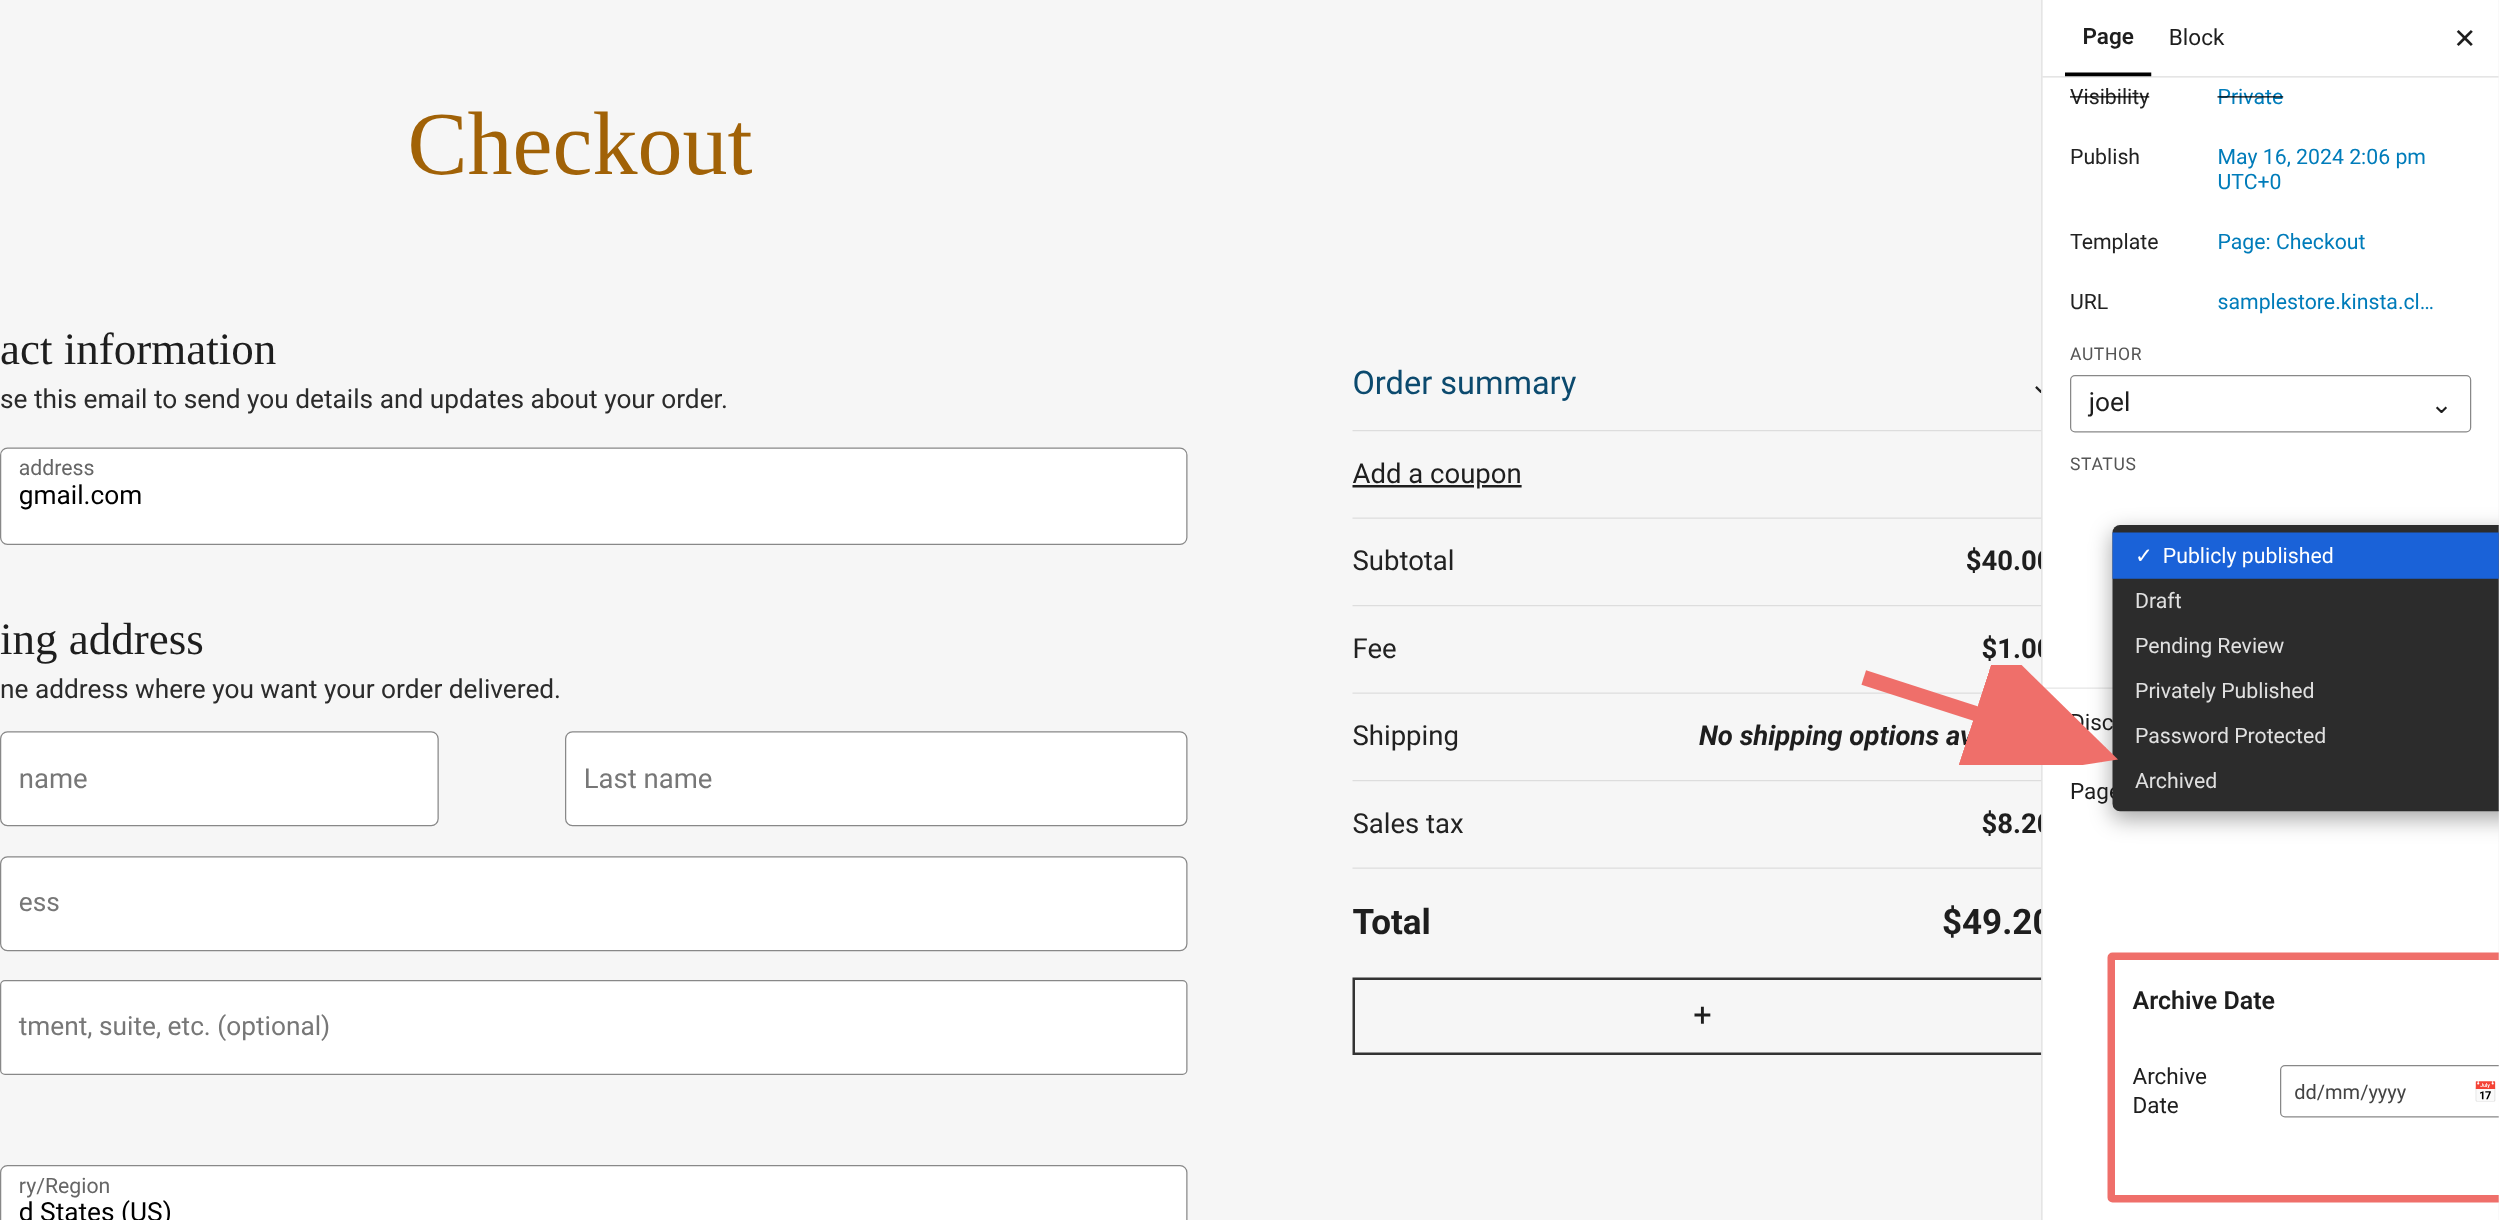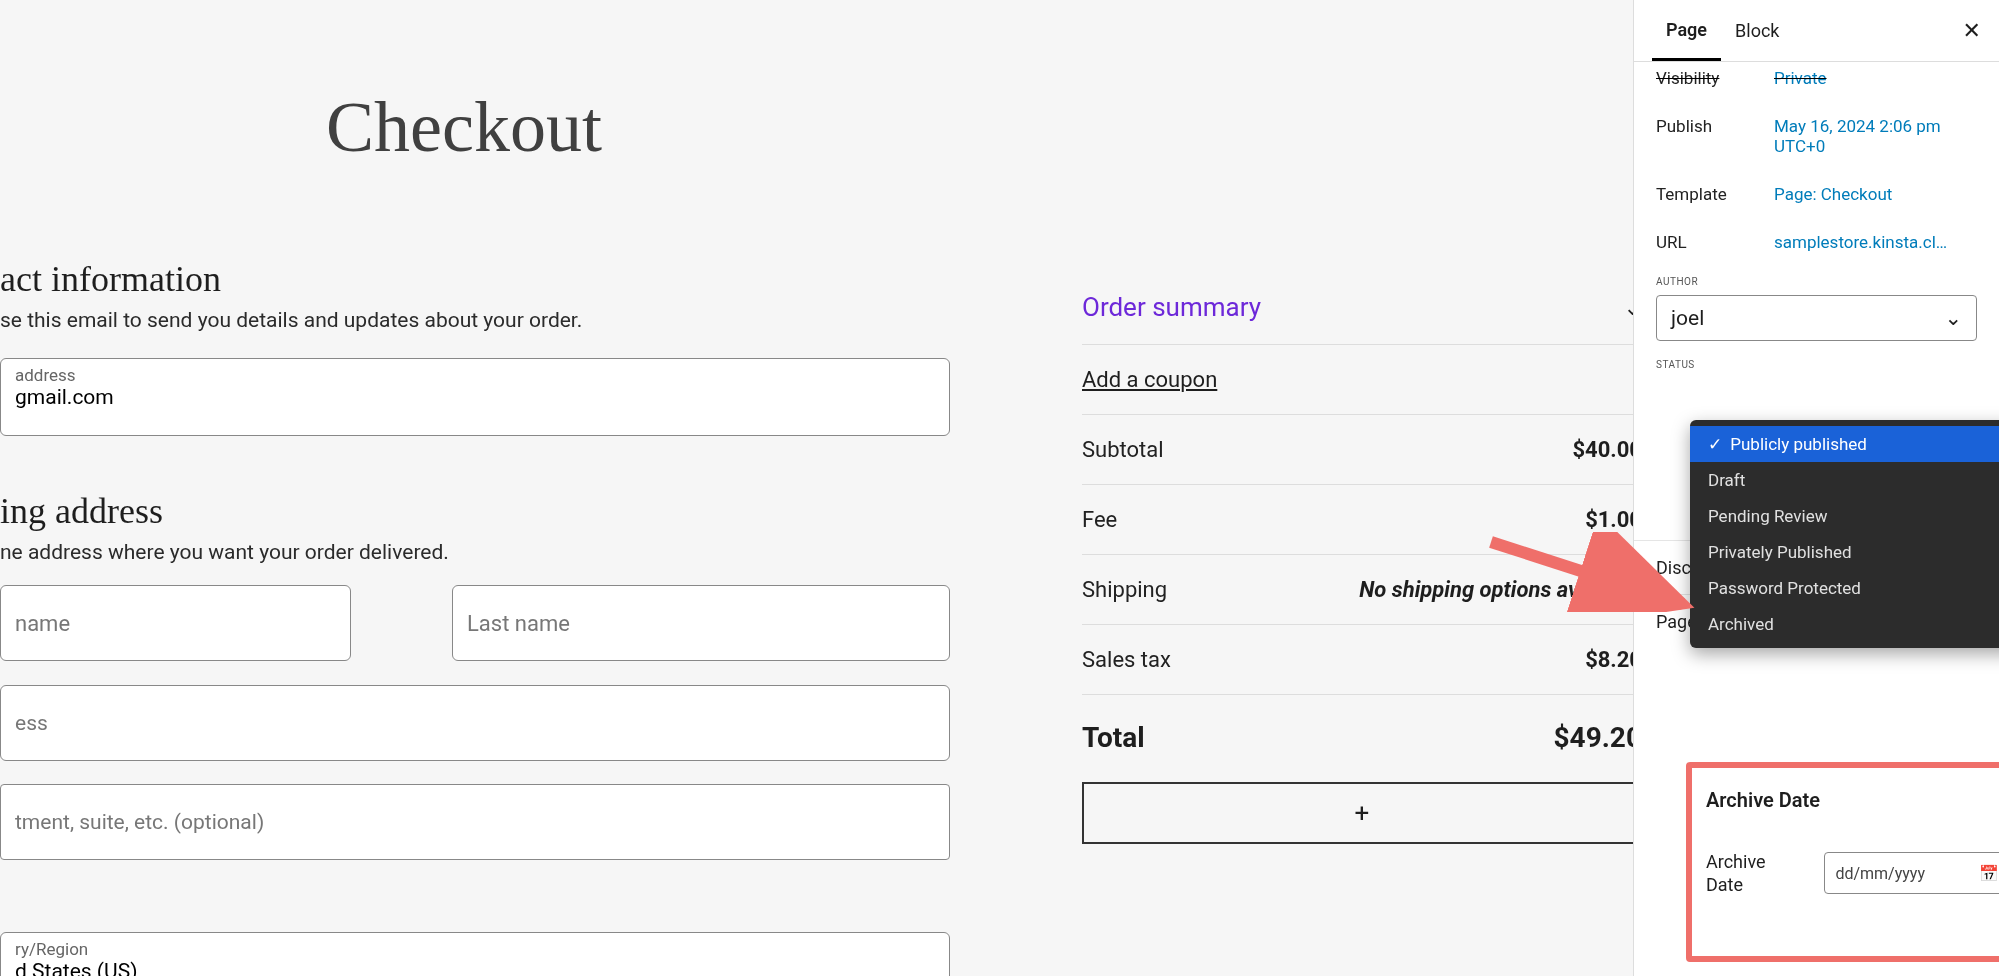--- a/index.html
+++ b/index.html
@@ -1,57 +1,57 @@
 <!DOCTYPE html>
 <html><head>
 <meta charset="utf-8">
 <style>
   * { box-sizing: border-box; margin: 0; padding: 0; }
   body { font-family: -apple-system, BlinkMacSystemFont, "Segoe UI", Roboto, sans-serif; background: #f0f0f0; color: #1e1e1e; width: 1999px; height: 976px; overflow: hidden; position: relative; }
   .canvas { position: absolute; left: 0; top: 0; width: 1680px; height: 976px; background: #f6f6f6; overflow: hidden; }
-  .page-title { position: absolute; left: 326px; top: 86px; font-family: Georgia, "Times New Roman", serif; font-size: 72px; font-weight: 400; color: #404040; }
+  .page-title { position: absolute; left: 326px; top: 74px; font-family: Georgia, "Times New Roman", serif; font-size: 72px; font-weight: 400; color: #a16207; }
   .contact-heading { position: absolute; left: 0; top: 258px; font-family: Georgia, serif; font-size: 36px; }
   .contact-sub { position: absolute; left: 0; top: 308px; font-size: 21px; color: #2b2b2b; }
   .email-input { position: absolute; left: 0; top: 358px; width: 950px; height: 78px; background: #fff; border: 1px solid #888; border-radius: 6px; padding: 6px 14px; }
   .email-label { font-size: 17px; color: #666; }
   .email-value { font-size: 21px; color: #000; }
   .ship-heading { position: absolute; left: 0; top: 490px; font-family: Georgia, serif; font-size: 36px; }
   .ship-sub { position: absolute; left: 0; top: 540px; font-size: 21px; color: #2b2b2b; }
   .first-name { position: absolute; left: 0; top: 585px; width: 351px; height: 76px; background: #fff; border: 1px solid #888; border-radius: 6px; padding: 0 14px; display:flex; align-items:center; font-size: 22px; color: #777; }
   .last-name { position: absolute; left: 452px; top: 585px; width: 498px; height: 76px; background: #fff; border: 1px solid #888; border-radius: 6px; padding: 0 14px; display:flex; align-items:center; font-size: 22px; color: #777; }
   .address1 { position: absolute; left: 0; top: 685px; width: 950px; height: 76px; background: #fff; border: 1px solid #888; border-radius: 6px; padding: 0 14px; display:flex; align-items:center; font-size: 21px; color: #777; }
   .address2 { position: absolute; left: 0; top: 784px; width: 950px; height: 76px; background: #fff; border: 1px solid #888; border-radius: 4px; padding: 0 14px; display:flex; align-items:center; font-size: 21px; color: #777; }
   .country { position: absolute; left: 0; top: 932px; width: 950px; height: 78px; background: #fff; border: 1px solid #888; border-radius: 6px; padding: 6px 14px; }
   .country-label { font-size: 17px; color: #666; }
   .country-value { font-size: 21px; color: #000; }
   .summary { position: absolute; left: 1082px; top: 270px; width: 560px; }
   .summary-row { display:flex; justify-content:space-between; align-items:center; padding: 22px 0; border-bottom: 1px solid #ddd; font-size: 22px; }
   .summary-header { padding: 22px 0; display:flex; justify-content:space-between; align-items:center; border-bottom: 1px solid #ddd; }
-  .summary-title { font-size: 26px; color:#6d28d9; }
+  .summary-title { font-size: 26px; color:#0c4a6e; }
   .chev { font-size: 22px; }
   .coupon-row { padding: 22px 0; border-bottom: 1px solid #ddd; }
   .coupon { text-decoration: underline; font-size: 22px; cursor:pointer; }
   .summary-label { color:#222; font-size: 22px; }
   .summary-val { font-weight: 700; font-size: 22px; }
   .shipping-none { font-style: italic; font-weight: 700; font-size: 22px; }
   .total-row { display:flex; justify-content:space-between; align-items:center; padding: 26px 0; }
   .total-label { font-weight: 700; font-size: 28px; }
   .total-val { font-weight: 700; font-size: 28px; }
   .plus-btn { margin-top: 2px; width: 100%; height: 62px; border: 2px solid #333; display:flex; align-items:center; justify-content:center; font-size: 26px; cursor:pointer; background: transparent; }
   
   .sidebar { position: absolute; right: 0; top: 0; width: 366px; height: 976px; background: #fff; border-left: 1px solid #ddd; }
   .tabs { display:flex; align-items:center; height: 62px; border-bottom: 1px solid #ddd; padding: 0 18px; }
   .tab { padding: 0 14px; height:100%; display:flex; align-items:center; font-size: 18px; cursor:pointer; }
   .tab.active { font-weight: 600; border-bottom: 3px solid #000; }
   .close { margin-left:auto; font-size: 22px; cursor:pointer; }
   .panel { padding: 0 22px; }
   .kv { display:flex; padding: 14px 0; font-size: 17px; }
   .kv .k { width: 118px; color:#222; }
   .kv .v { flex:1; color:#007cba; cursor:pointer; }
-  .section-label { font-size: 10px; text-transform: uppercase; letter-spacing: 0.5px; color:#555; margin-top: 10px; margin-bottom: 8px; }
+  .section-label { font-size: 14px; text-transform: uppercase; letter-spacing: 0.5px; color:#555; margin-top: 10px; margin-bottom: 8px; }
   .select-box { width: 100%; height: 46px; border:1px solid #888; border-radius:4px; display:flex; align-items:center; justify-content:space-between; padding:0 14px; font-size:21px; cursor:pointer; }
   .dropdown { position:absolute; left: 1690px; top:420px; width:348px; background:#2c2c2c; border-radius:6px; padding:6px 0; box-shadow:0 6px 18px rgba(0,0,0,0.35); z-index:5; }
   .dropdown-item { padding:8px 18px; color:#e0e0e0; font-size:17px; cursor:pointer; }
   .dropdown-item.selected { background:#1a62d8; color:#fff; }
   .check { margin-right:8px; }
   .arrow-annot { position:absolute; left:1485px; top:532px; width:210px; height:80px; z-index:6; pointer-events:none; }
   .collapsible { display:flex; justify-content:space-between; align-items:center; padding: 16px 22px; border-top:1px solid #e5e5e5; font-size:18px; cursor:pointer; }
   .archive-box { position:absolute; left:1686px; top:762px; width:344px; height:200px; border:6px solid #ef6f6a; border-radius:4px; background:#fff; }
   .archive-header { display:flex; justify-content:space-between; align-items:center; padding: 20px 14px 8px 14px; font-weight:600; font-size:20px; }
   .archive-body { display:flex; align-items:center; padding: 30px 14px 0 14px; gap: 20px; }

